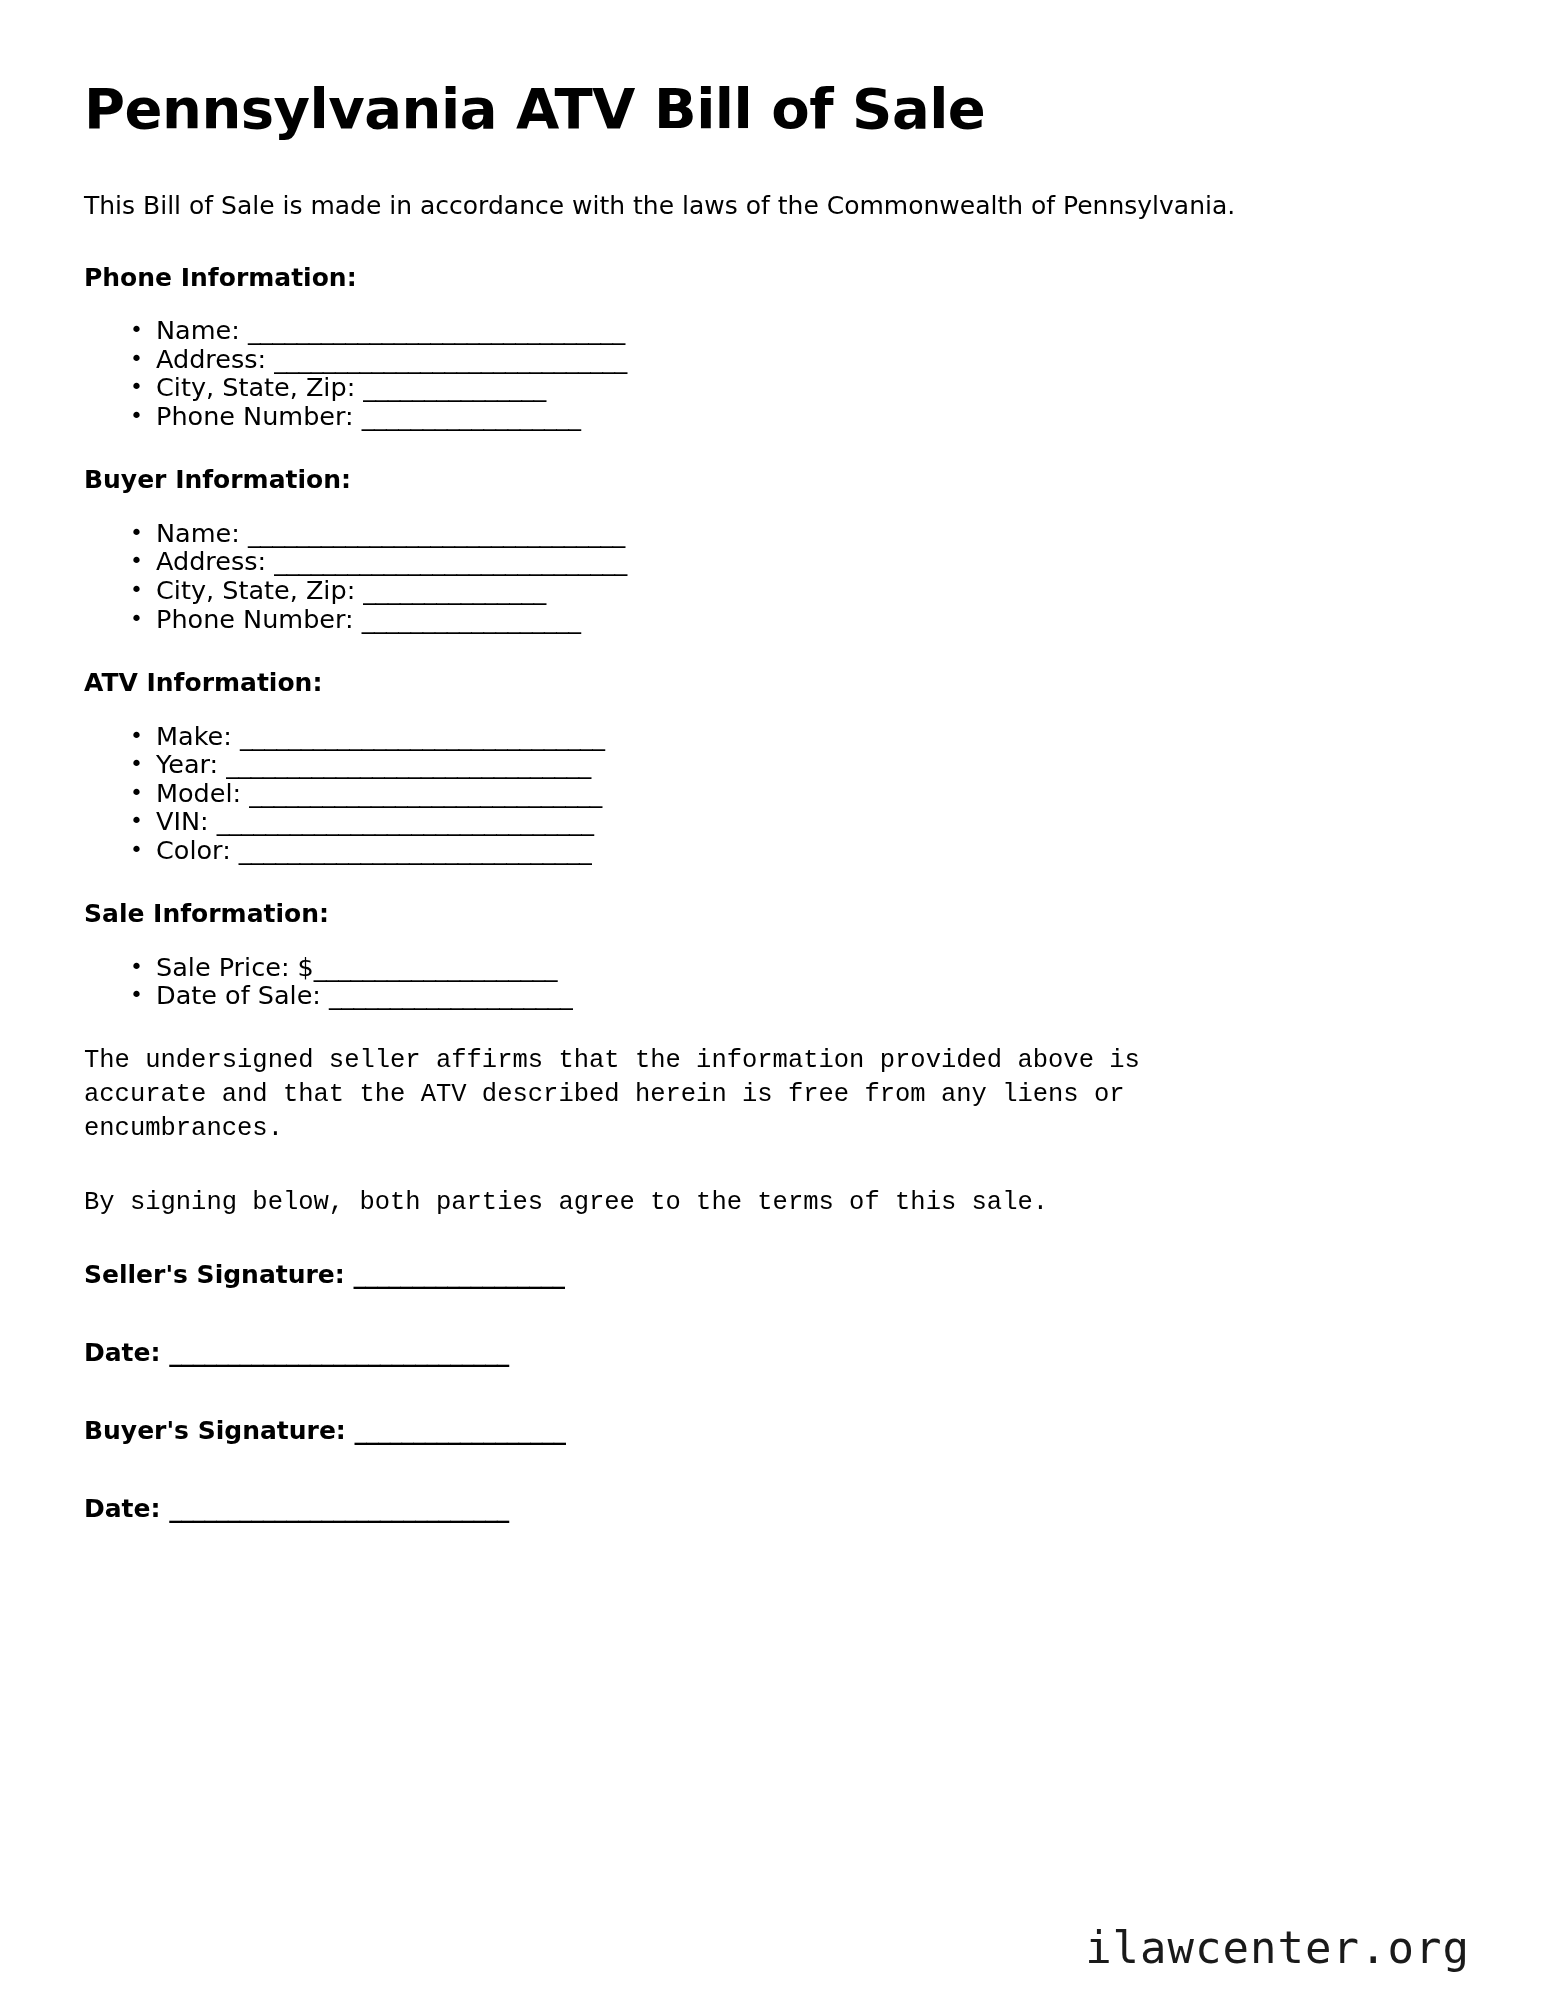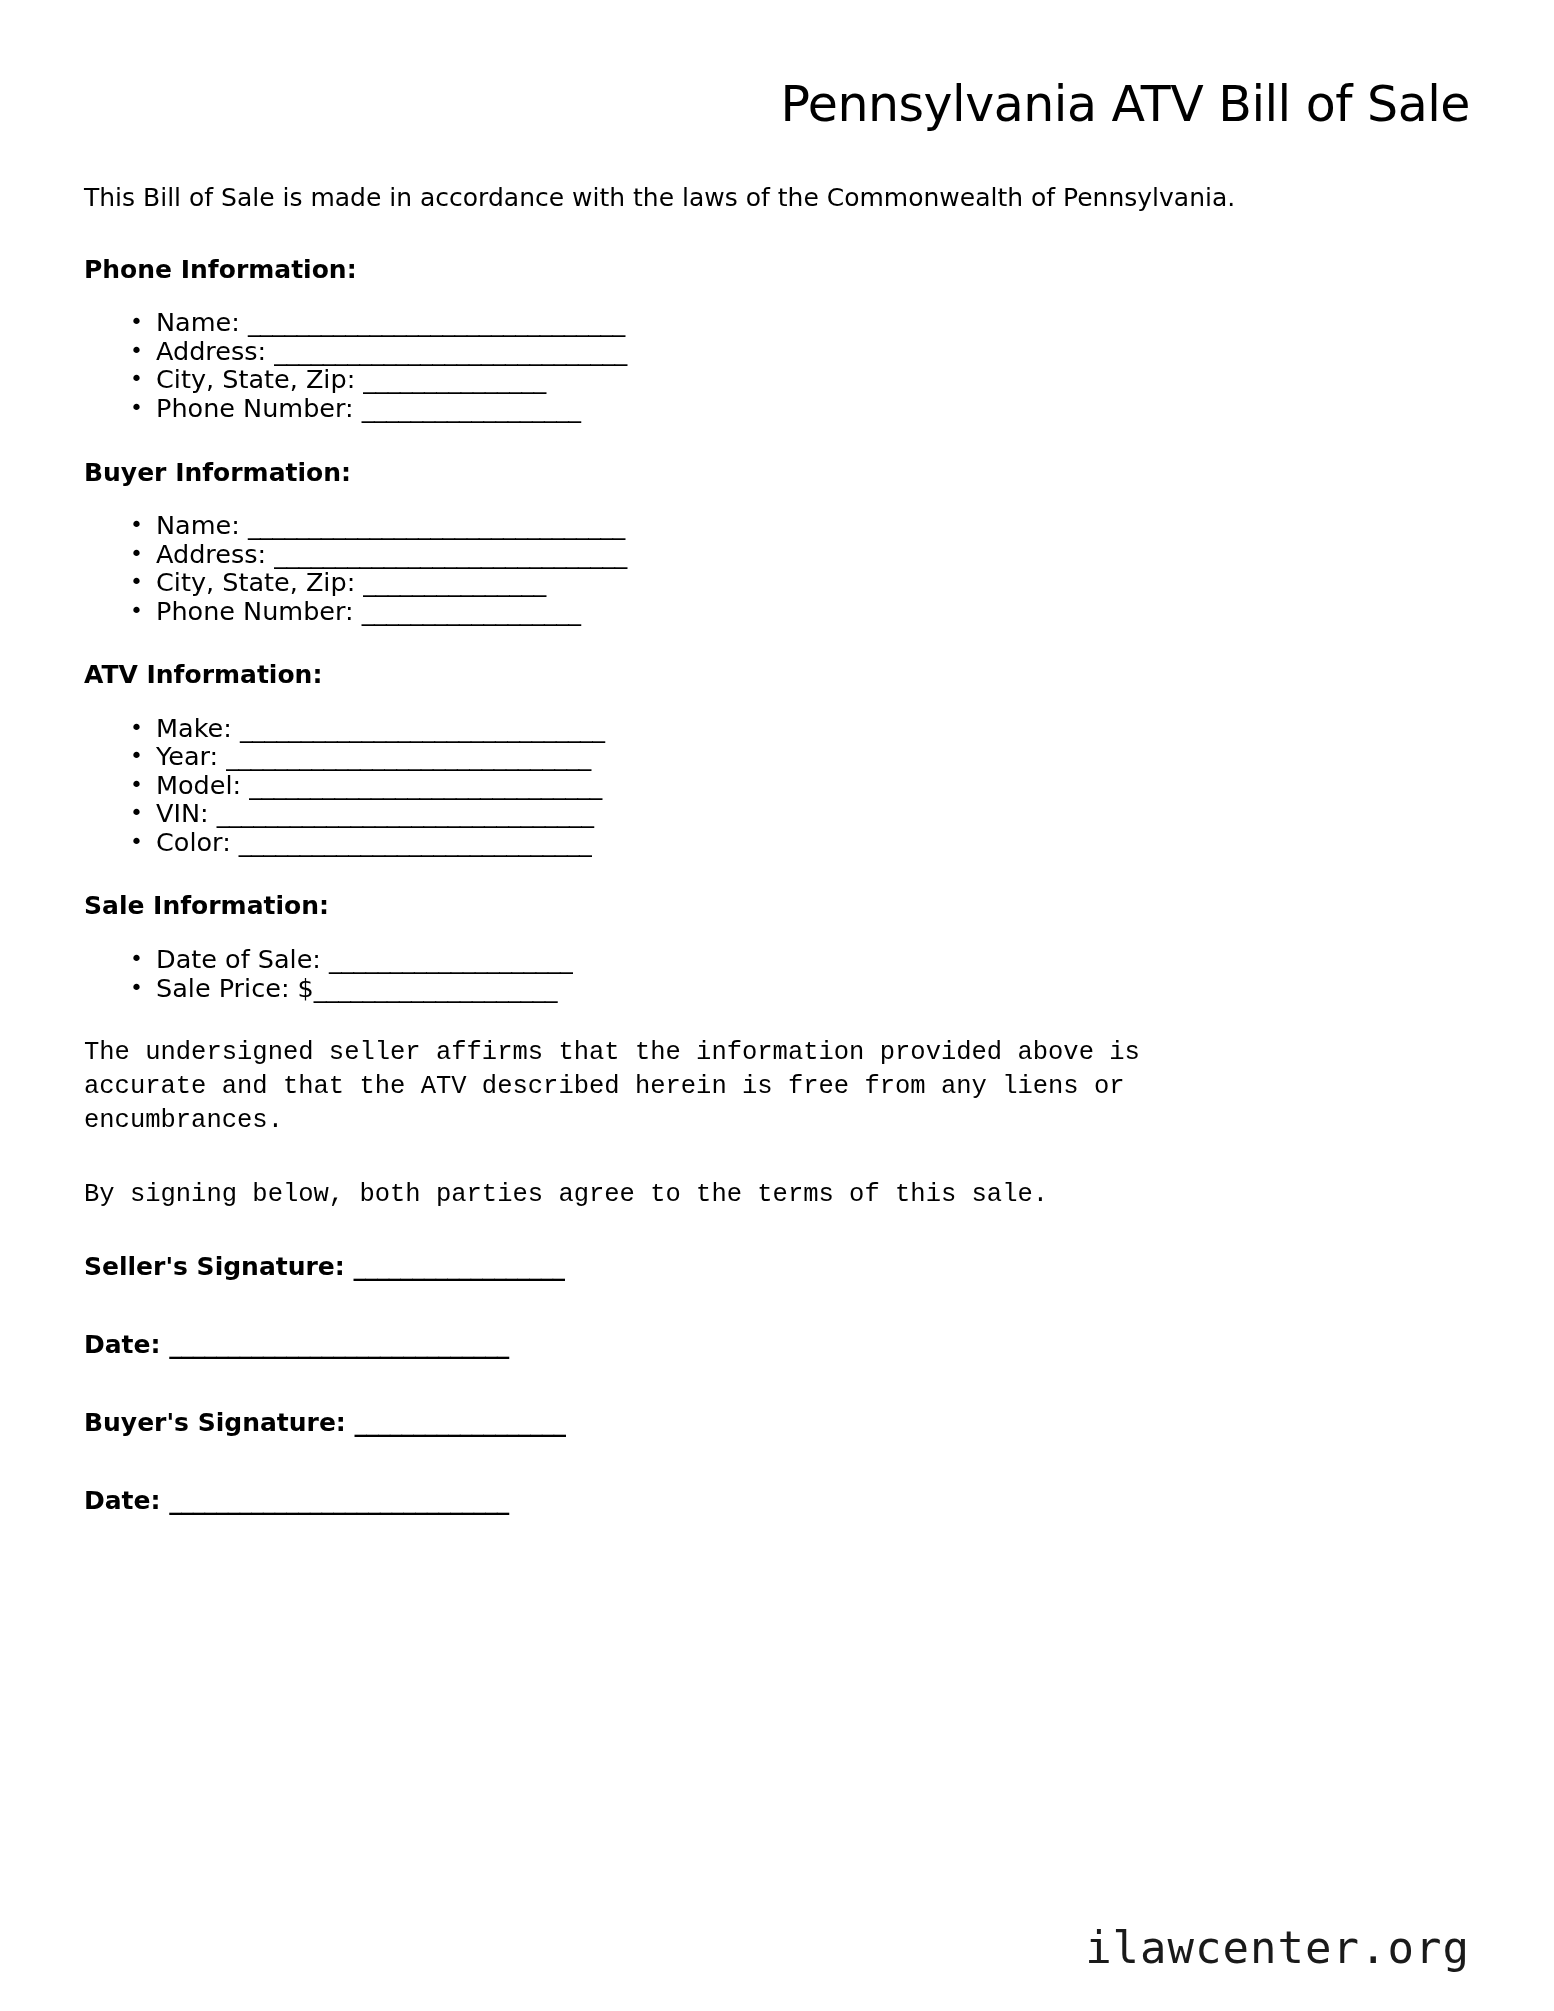--- a/index.html
+++ b/index.html
@@ -19,27 +19,26 @@
   .page {
     position: absolute;
     left: 0; top: 0;
     width: 1554px;
     height: 2011px;
     box-sizing: border-box;
     padding: 78px 84px 0 84px;
   }
 
   .doc-title {
-    font-size: 49px;
-    font-weight: normal;
+    font-size: 56px;
+    font-weight: bold;
     letter-spacing: -0.5px;
     line-height: 1.12;
     margin: 0 0 48px 0;
     white-space: nowrap;
-    text-align: right;
   }
 
   .intro-para {
     font-size: 25px;
     line-height: 1.32;
     margin: 16px 0 40px 0;
     max-width: 1175px;
   }
 
   .section-heading {
@@ -134,22 +133,22 @@
   <ul class="field-list">
     <li><span>Make: </span><span class="blank">______________________________</span></li>
     <li><span>Year: </span><span class="blank">______________________________</span></li>
     <li><span>Model: </span><span class="blank">_____________________________</span></li>
     <li><span>VIN: </span><span class="blank">_______________________________</span></li>
     <li><span>Color: </span><span class="blank">_____________________________</span></li>
   </ul>
 
   <h2 class="section-heading">Sale Information:</h2>
   <ul class="field-list">
+    <li><span>Sale Price: $</span><span class="blank">____________________</span></li>
     <li><span>Date of Sale: </span><span class="blank">____________________</span></li>
-    <li><span>Sale Price: $</span><span class="blank">____________________</span></li>
   </ul>
 
   <p class="body-para">The undersigned seller affirms that the information provided above is accurate and that the ATV described herein is free from any liens or encumbrances.</p>
   <p class="body-para">By signing below, both parties agree to the terms of this sale.</p>
 
   <div class="sig-line"><span>Seller's Signature: </span><span class="blank">__________________</span></div>
   <div class="sig-line"><span>Date: </span><span class="blank">_____________________________</span></div>
   <div class="sig-line"><span>Buyer's Signature: </span><span class="blank">__________________</span></div>
   <div class="sig-line"><span>Date: </span><span class="blank">_____________________________</span></div>
 

